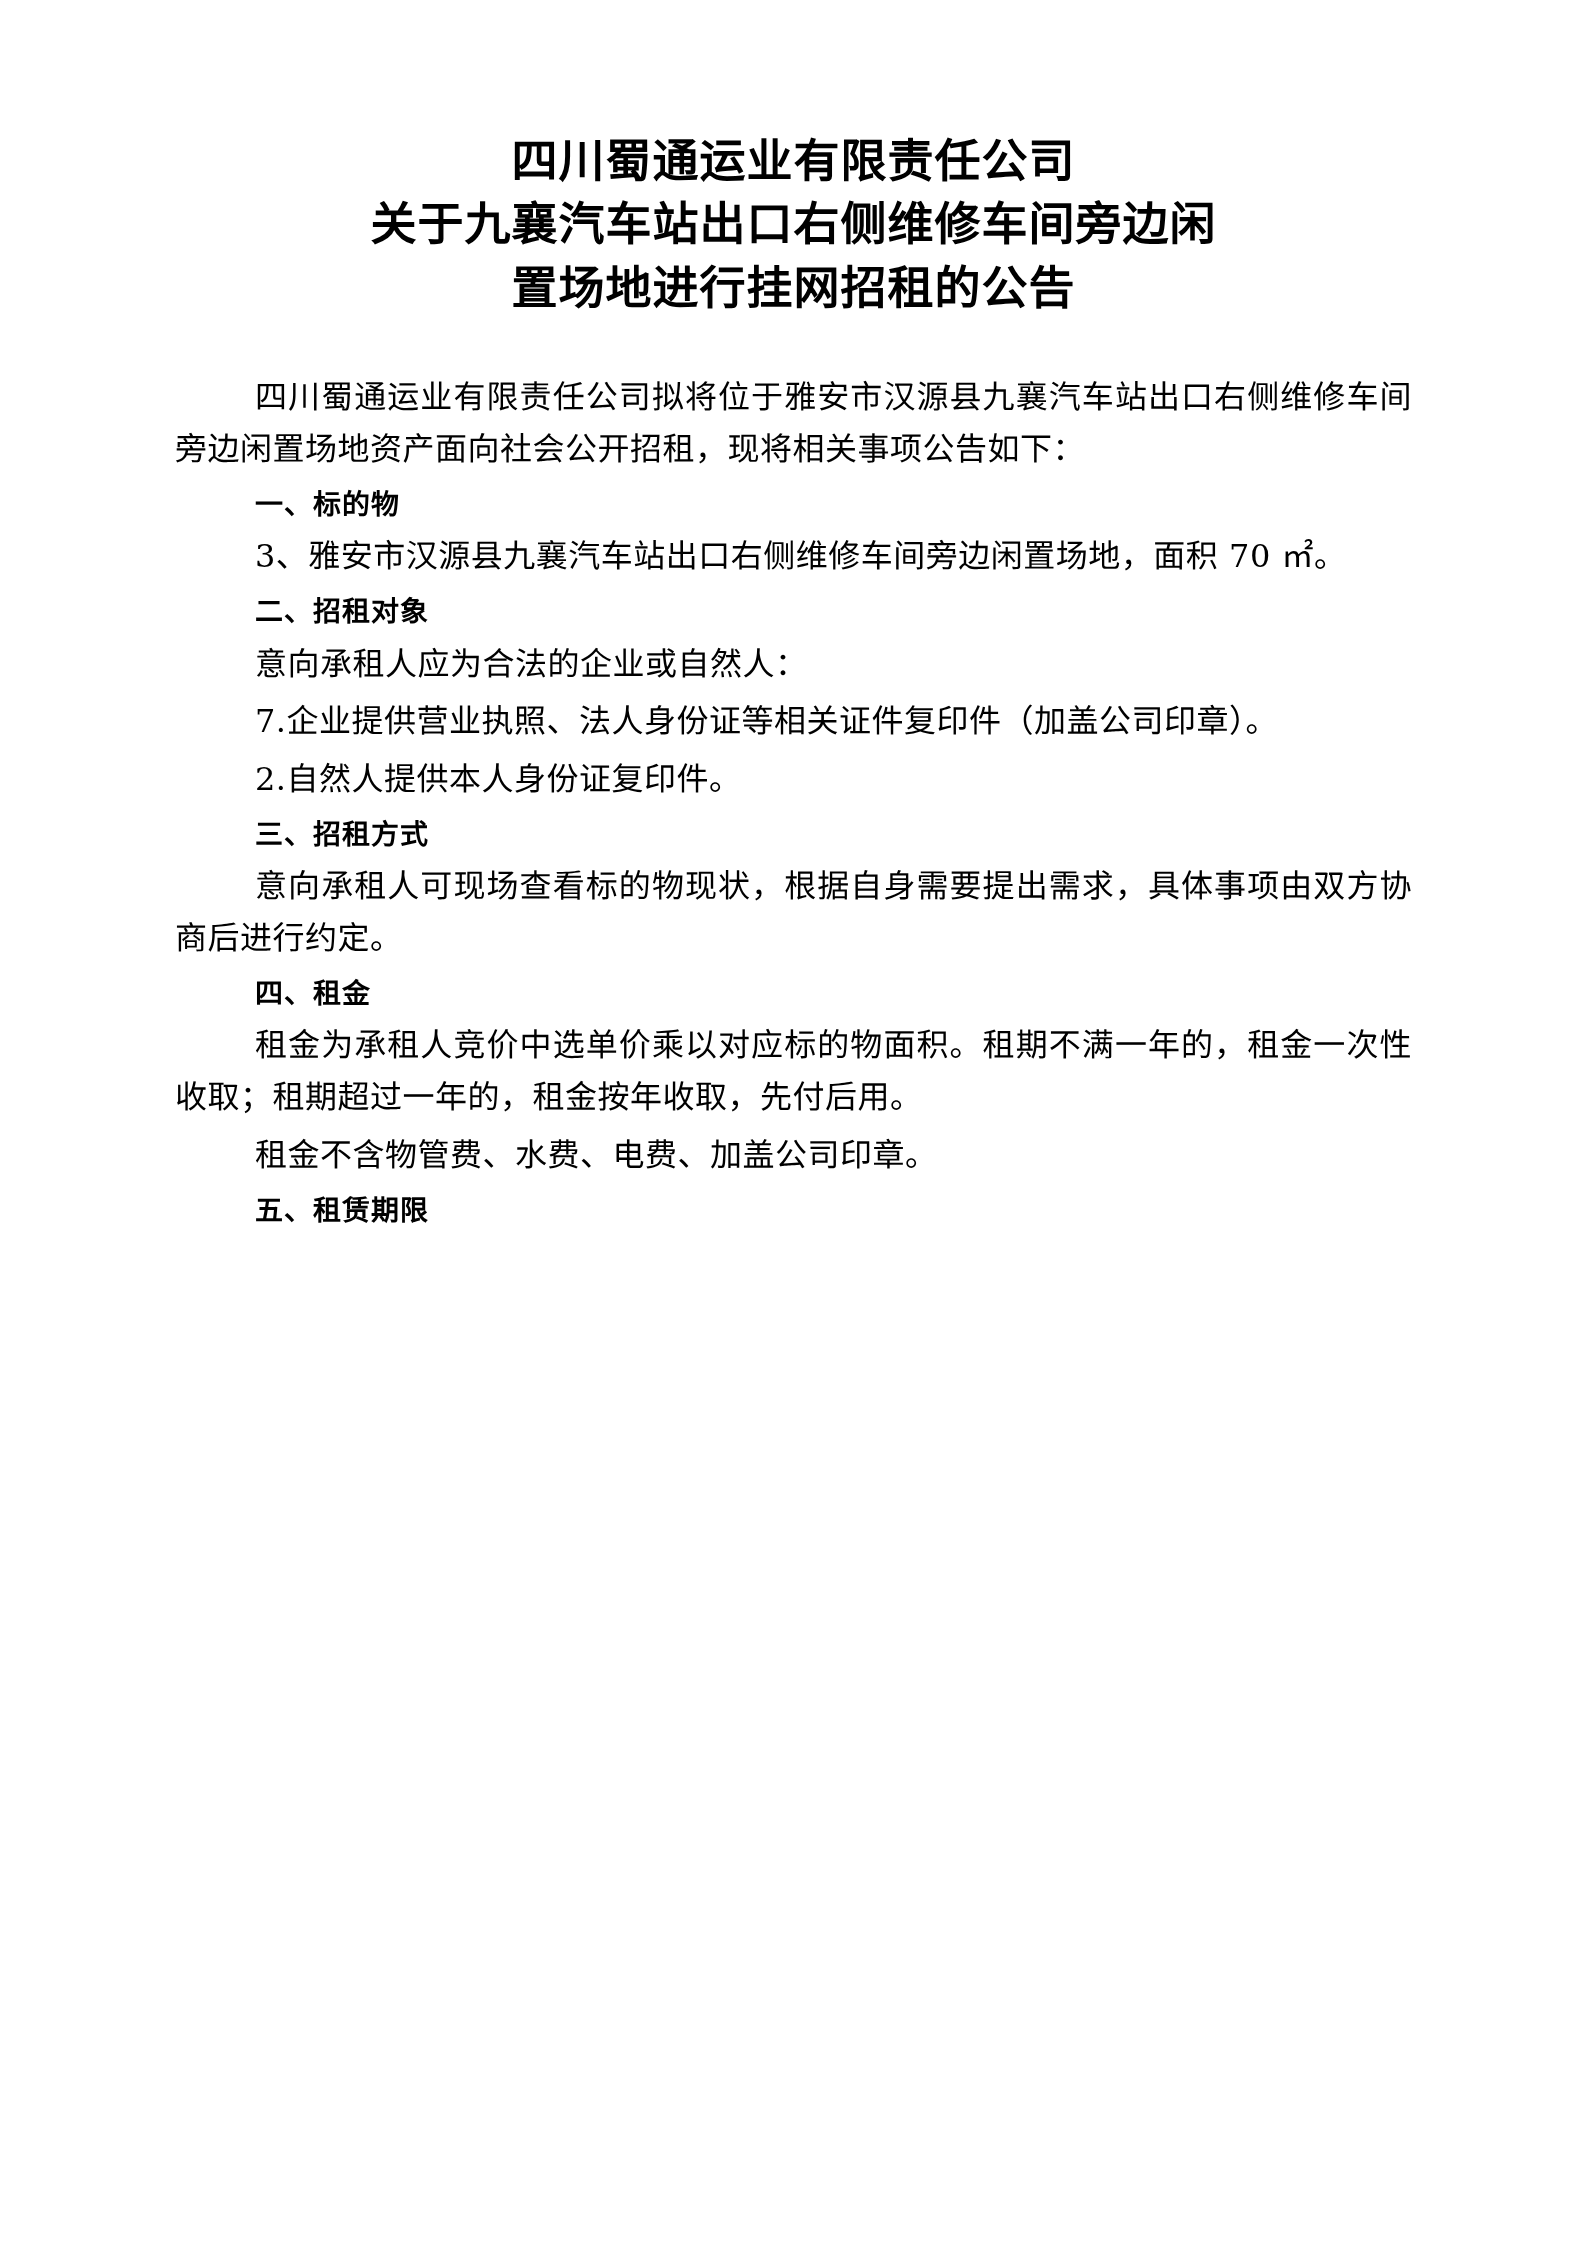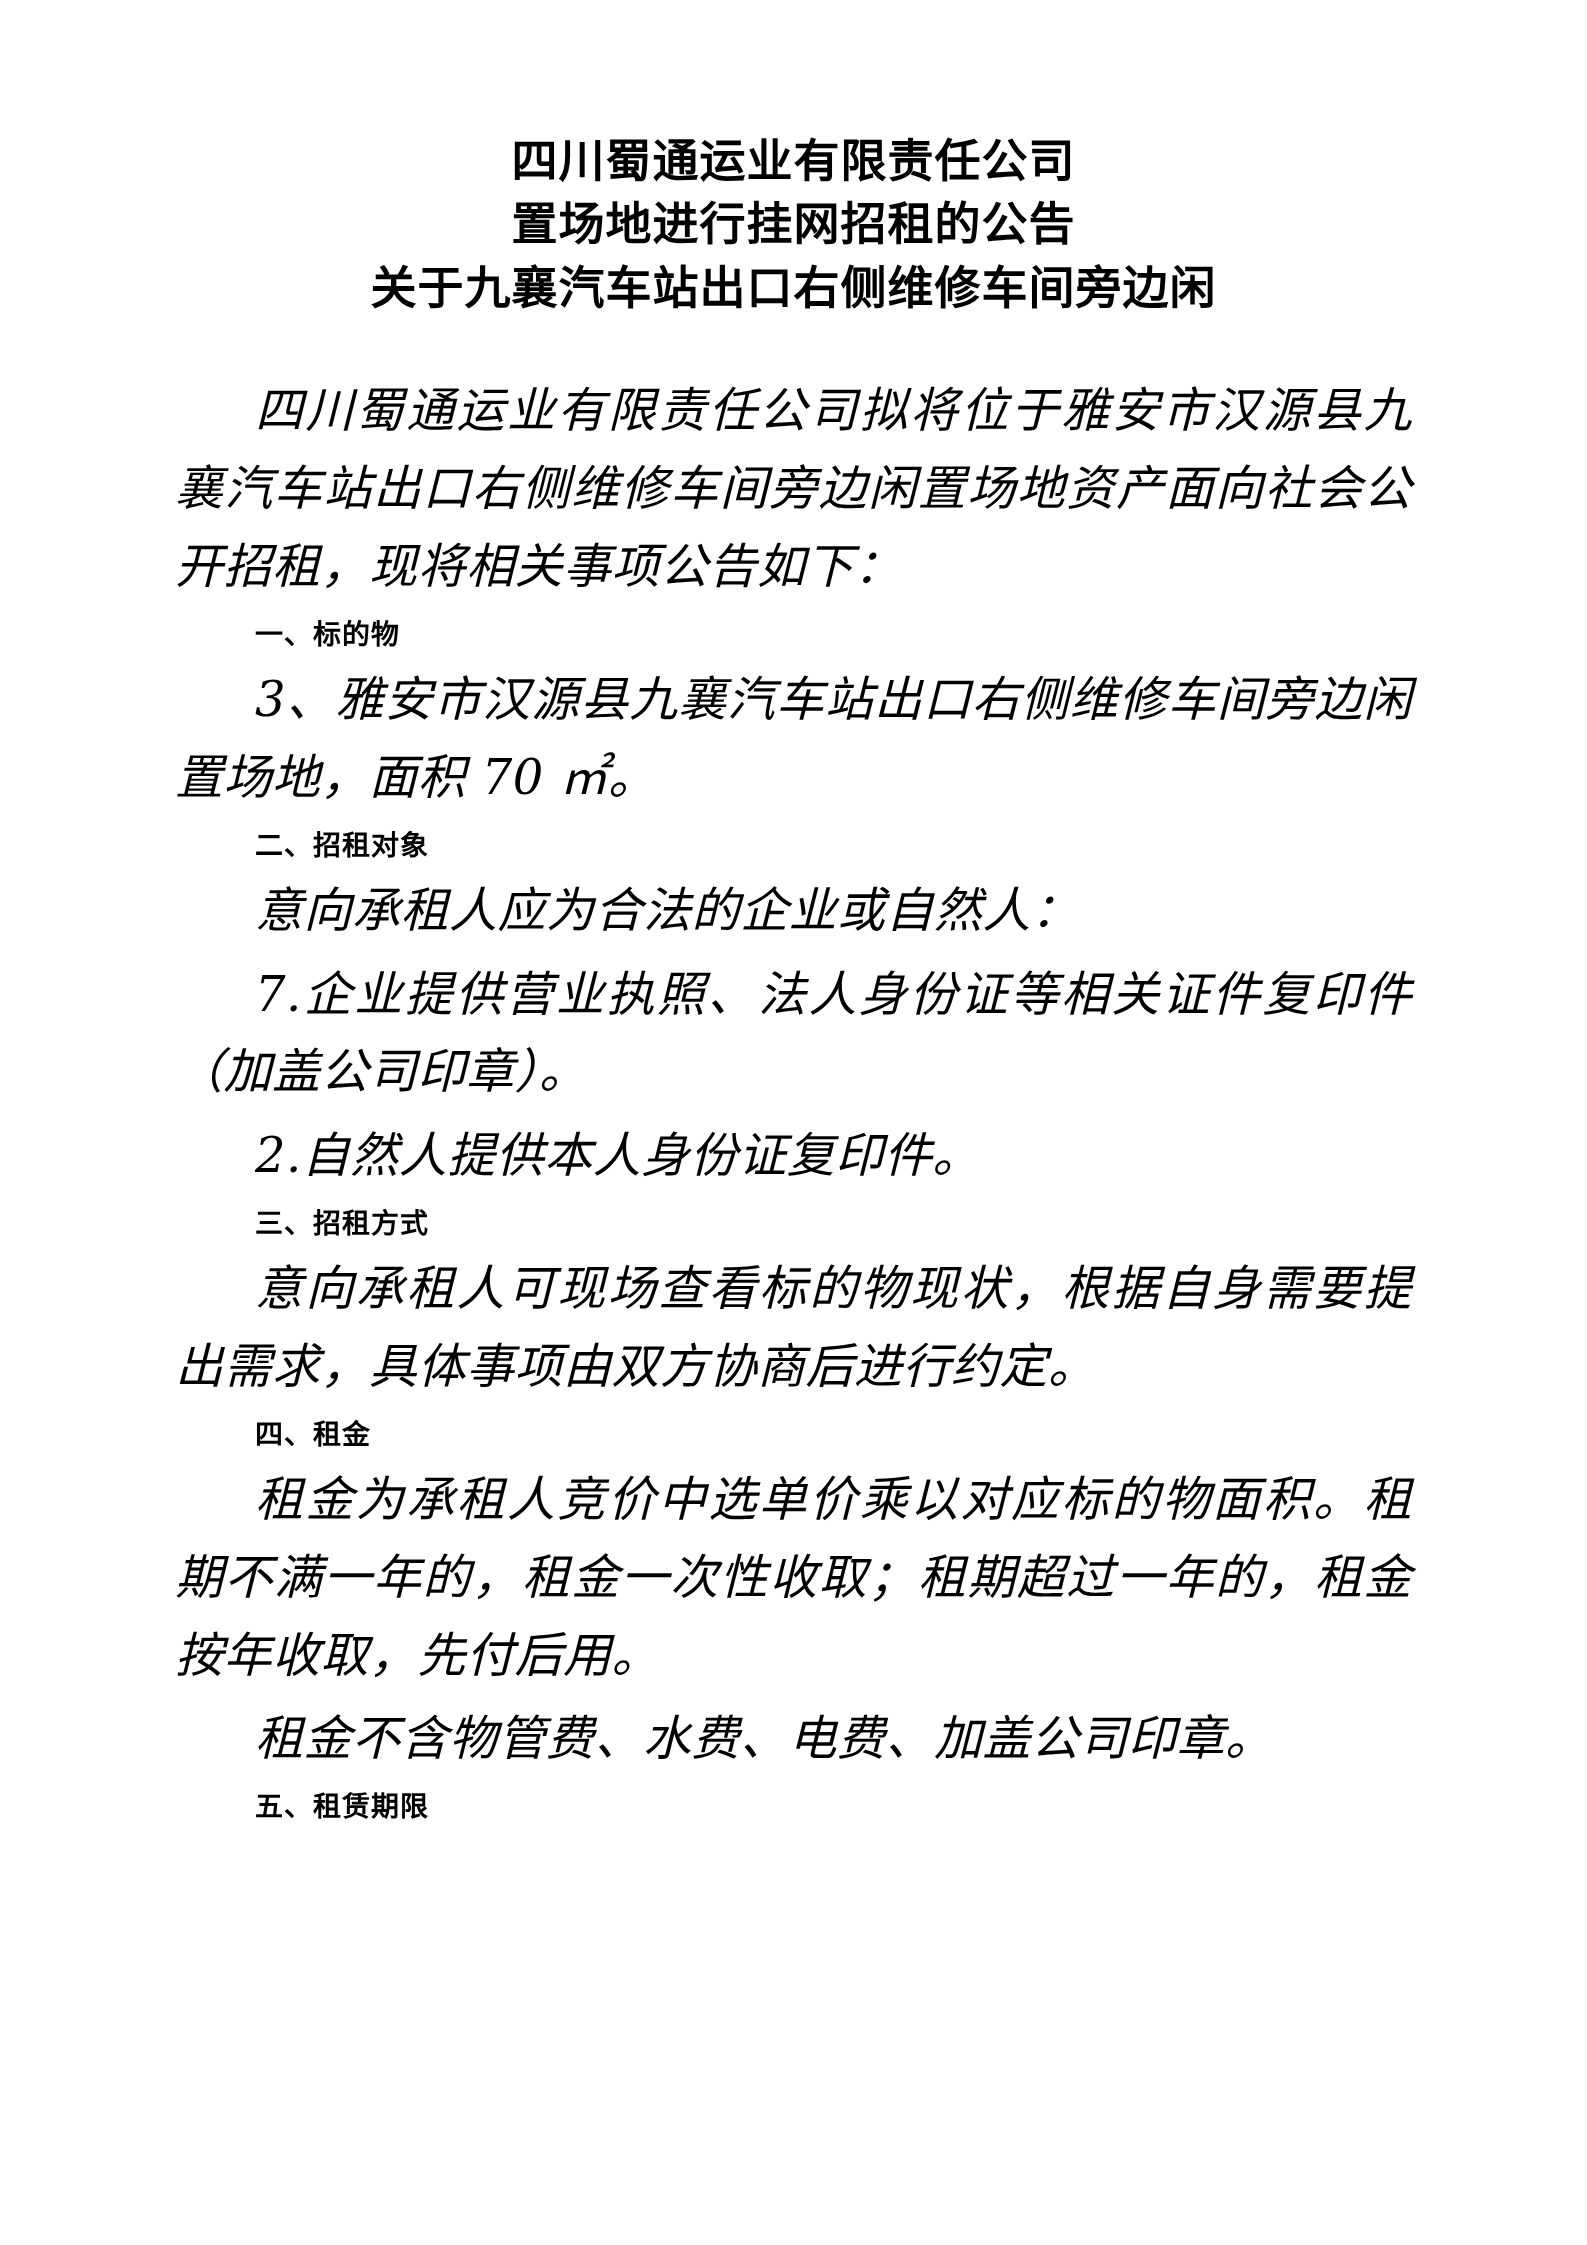--- a/index.html
+++ b/index.html
@@ -28,27 +28,26 @@
     font-size: 46px;
     line-height: 1.38;
     letter-spacing: 1px;
     margin: 0 0 52px 0;
   }
   .doc-title .line {
     display: block;
     white-space: nowrap;
   }
   .body-text {
-    font-size: 48px;
+    font-size: 32px;
     line-height: 1.62;
     text-align: justify;
     text-justify: inter-ideograph;
     margin: 0 0 6px 0;
     letter-spacing: 0.5px;
-    font-style: italic;
   }
   .indent {
     text-indent: 80px;
   }
   .section-heading {
     font-family: "DejaVu Sans", "Liberation Sans", sans-serif;
     font-weight: bold;
     font-size: 28px;
     line-height: 1.62;
     margin: 6px 0 4px 0;
@@ -56,22 +55,22 @@
     letter-spacing: 1px;
   }
 </style>
 </head>
 <body>
 
 <div class="page">
 
   <h1 class="doc-title">
     <span class="line">四川蜀通运业有限责任公司</span>
+    <span class="line">关于九襄汽车站出口右侧维修车间旁边闲</span>
     <span class="line">置场地进行挂网招租的公告</span>
-    <span class="line">关于九襄汽车站出口右侧维修车间旁边闲</span>
   </h1>
 
   <p class="body-text indent">四川蜀通运业有限责任公司拟将位于雅安市汉源县九襄汽车站出口右侧维修车间旁边闲置场地资产面向社会公开招租，现将相关事项公告如下：</p>
 
   <h2 class="section-heading">一、标的物</h2>
   <p class="body-text indent">3、雅安市汉源县九襄汽车站出口右侧维修车间旁边闲置场地，面积 70 ㎡。</p>
 
   <h2 class="section-heading">二、招租对象</h2>
   <p class="body-text indent">意向承租人应为合法的企业或自然人：</p>
   <p class="body-text indent">7.企业提供营业执照、法人身份证等相关证件复印件（加盖公司印章）。</p>

